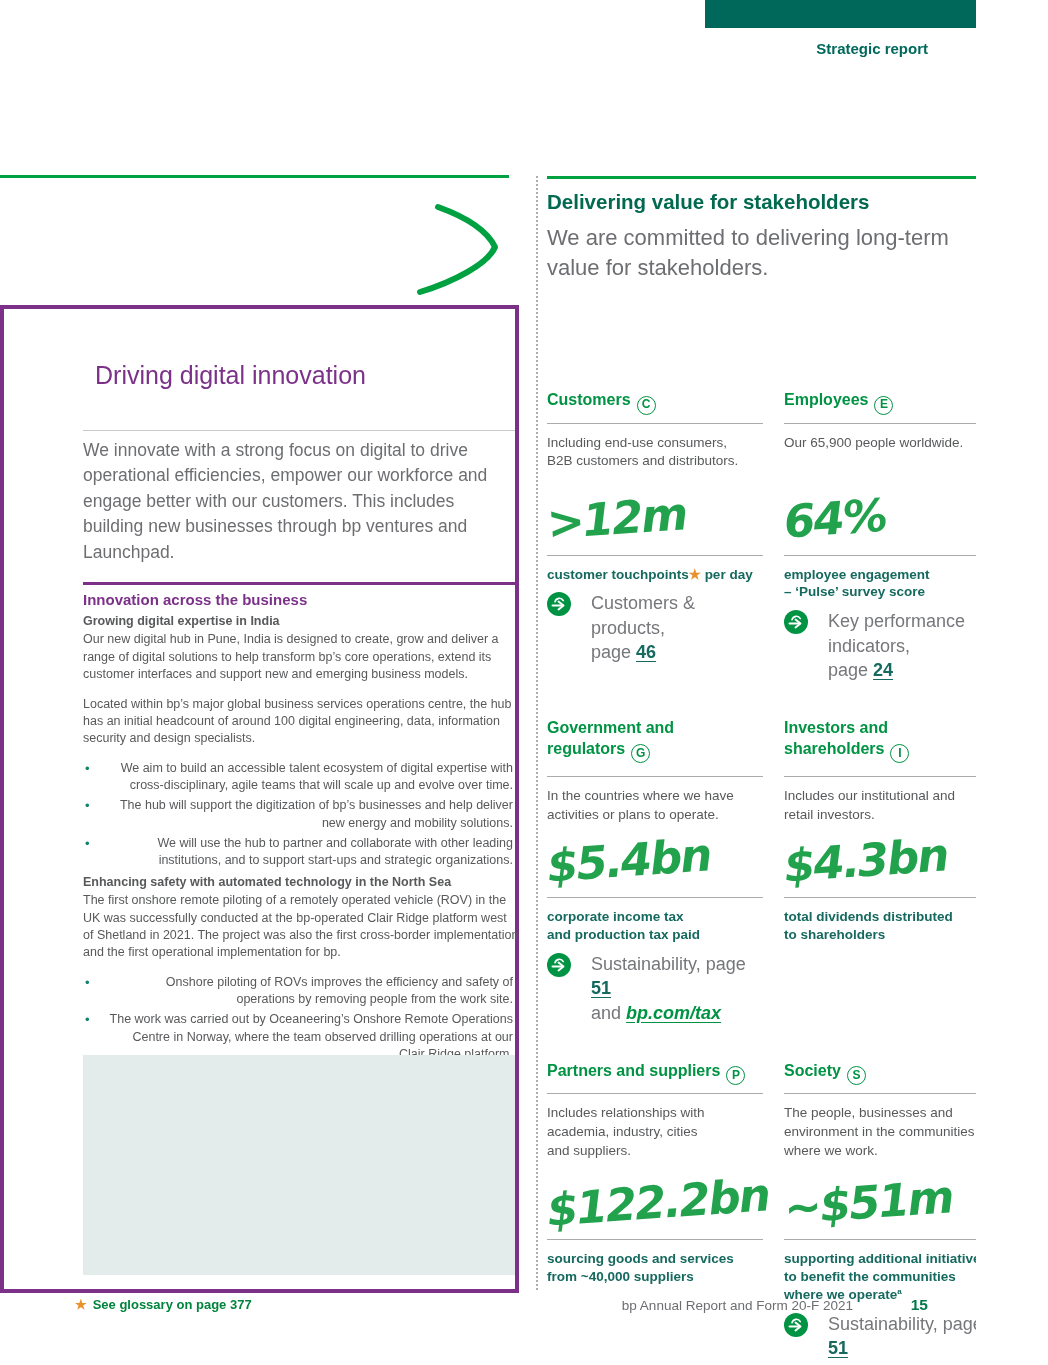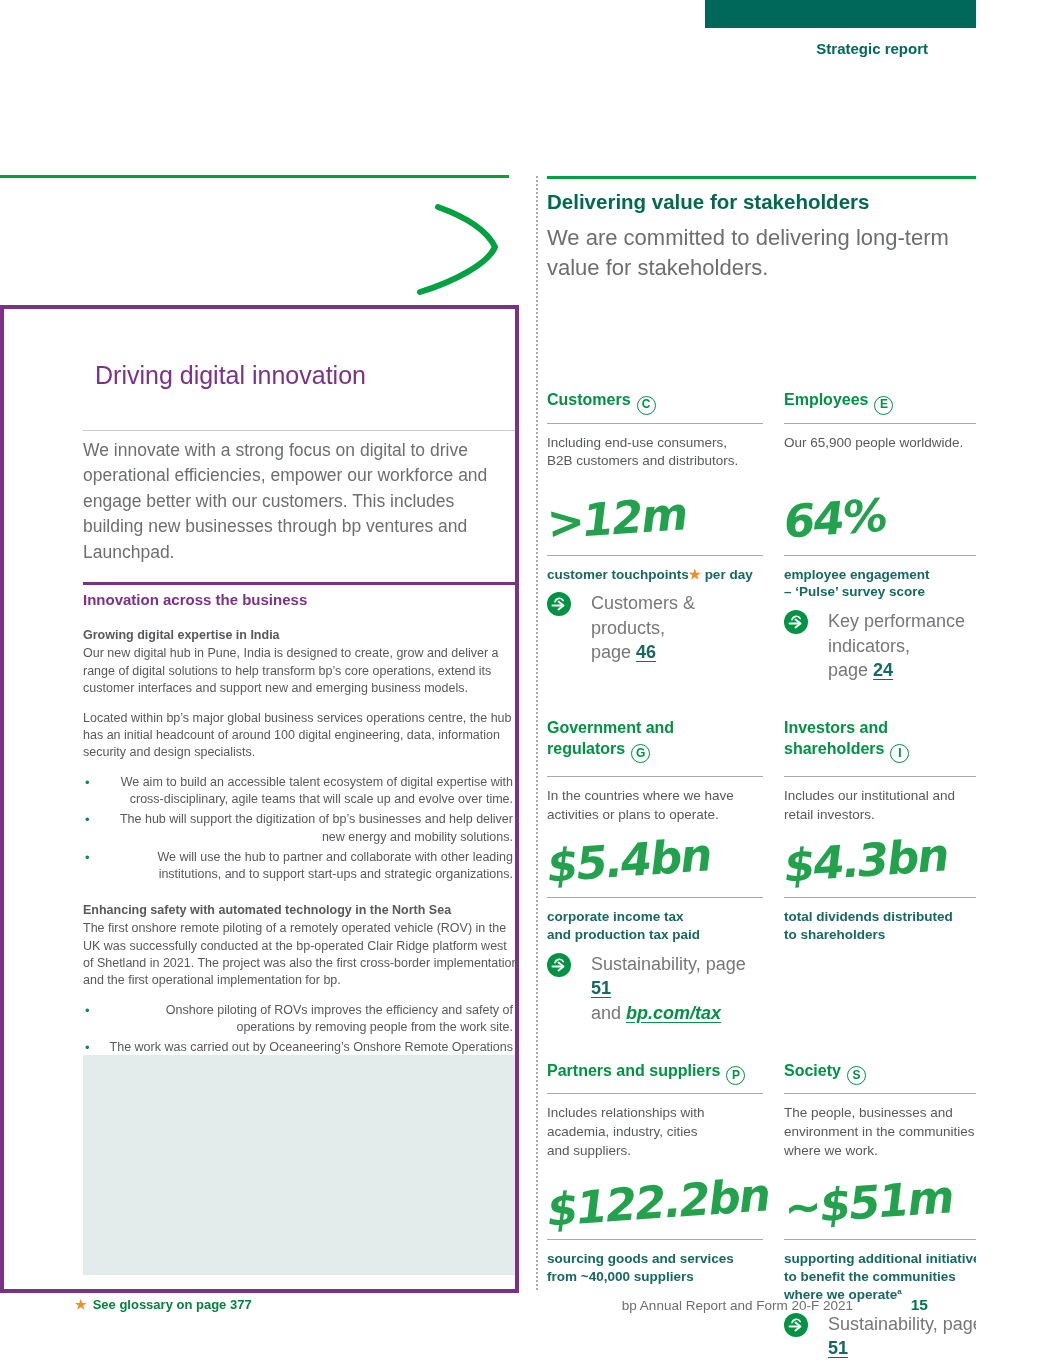--- a/index.html
+++ b/index.html
@@ -19,21 +19,21 @@
   .hand-arrow{position:absolute;left:408px;top:190px;}
 
   
   .left-box{position:absolute;left:0;top:305px;width:519px;height:988px;box-sizing:border-box;
             border:4px solid #7C3189;padding:40px 0 0 79px;}
   .lp-title{font-size:25px;color:#7C3189;font-weight:normal;margin:12px;width:432px;}
   .lp-divider{width:432px;height:1px;background:#C9CACC;margin-top:40px;}
   .lp-intro{width:436px;font-size:17.5px;line-height:1.45;color:#6D6E71;margin-top:7px;}
   .lp-rule{width:432px;height:3px;background:#7C3189;margin-top:11px;}
   .lp-section-title{font-size:15px;font-weight:bold;color:#7C3189;margin-top:6px;}
-  .lp-h4{font-size:12.5px;font-weight:bold;color:#58595B;margin-top:20px;}
+  .lp-h4{font-size:12.5px;font-weight:bold;color:#58595B;margin-top:6px;}
   .lp-p{width:436px;font-size:12.5px;line-height:1.38;color:#58595B;margin-top:3px;}
   .lp-ul{margin:4px 0 0 0;padding:0;list-style:none;width:430px;text-align:right;}
   .lp-ul li{position:relative;padding-left:22px;font-size:12.5px;line-height:1.38;color:#58595B;margin-top:3px;}
   .lp-ul li::before{content:"•";position:absolute;left:2px;color:#0D8566;font-size:13px;}
   .lp-stake{font-size:12.5px;color:#6D6E71;margin-top:22px;}
   .stake-badges{margin-top:3px;display:flex;gap:4px;}
   .badge{display:inline-flex;align-items:center;justify-content:center;box-sizing:border-box;
          width:18px;height:18px;border:1.5px solid #0E8060;border-radius:50%;
          font-size:11px;font-weight:bold;color:#0E8060;background:#fff;}
   .img-placeholder{position:absolute;left:79px;bottom:14px;width:432px;height:220px;background:#E3ECEA;}

